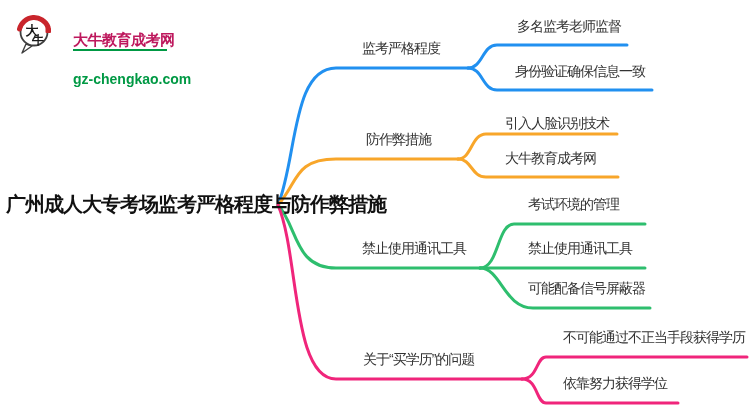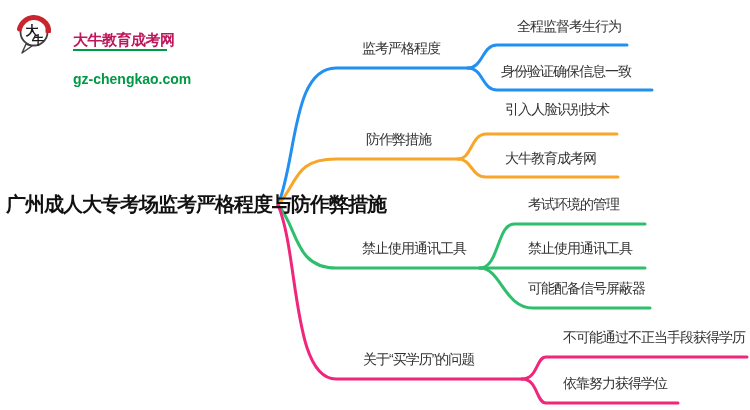--- a/index.html
+++ b/index.html
@@ -67,25 +67,25 @@
     <g fill="none" stroke-width="3" stroke-linecap="round" stroke="#F0257B">
       <path d="M278,205 C299,254 292,379 336,379 H522"></path>
       <path d="M522,379 C538,379 536,357 546,357 H747"></path>
       <path d="M522,379 C538,379 536,403 546,403 H678"></path>
     </g>
   </svg>
 
   <div class="node root" style="left:6px;top:197px">广州成人大专考场监考严格程度与防作弊措施</div>
 
   <div class="node" style="left:362px;top:41px">监考严格程度</div>
-  <div class="node" style="left:517px;top:19px">全程监督考生行为</div>
-  <div class="node" style="left:501px;top:64px">身份验证确保信息一致</div>
+  <div class="node" style="left:517px;top:19px">多名监考老师监督</div>
+  <div class="node" style="left:515px;top:64px">身份验证确保信息一致</div>
 
   <div class="node" style="left:366px;top:132px">防作弊措施</div>
-  <div class="node" style="left:505px;top:102px">引入人脸识别技术</div>
+  <div class="node" style="left:505px;top:116px">引入人脸识别技术</div>
   <div class="node" style="left:505px;top:151px">大牛教育成考网</div>
 
   <div class="node" style="left:362px;top:241px">禁止使用通讯工具</div>
   <div class="node" style="left:528px;top:197px">考试环境的管理</div>
   <div class="node" style="left:528px;top:281px">可能配备信号屏蔽器</div>
   <div class="node" style="left:528px;top:241px">禁止使用通讯工具</div>
 
   <div class="node" style="left:363px;top:352px">关于“买学历”的问题</div>
   <div class="node" style="left:563px;top:330px">不可能通过不正当手段获得学历</div>
   <div class="node" style="left:563px;top:376px">依靠努力获得学位</div>

